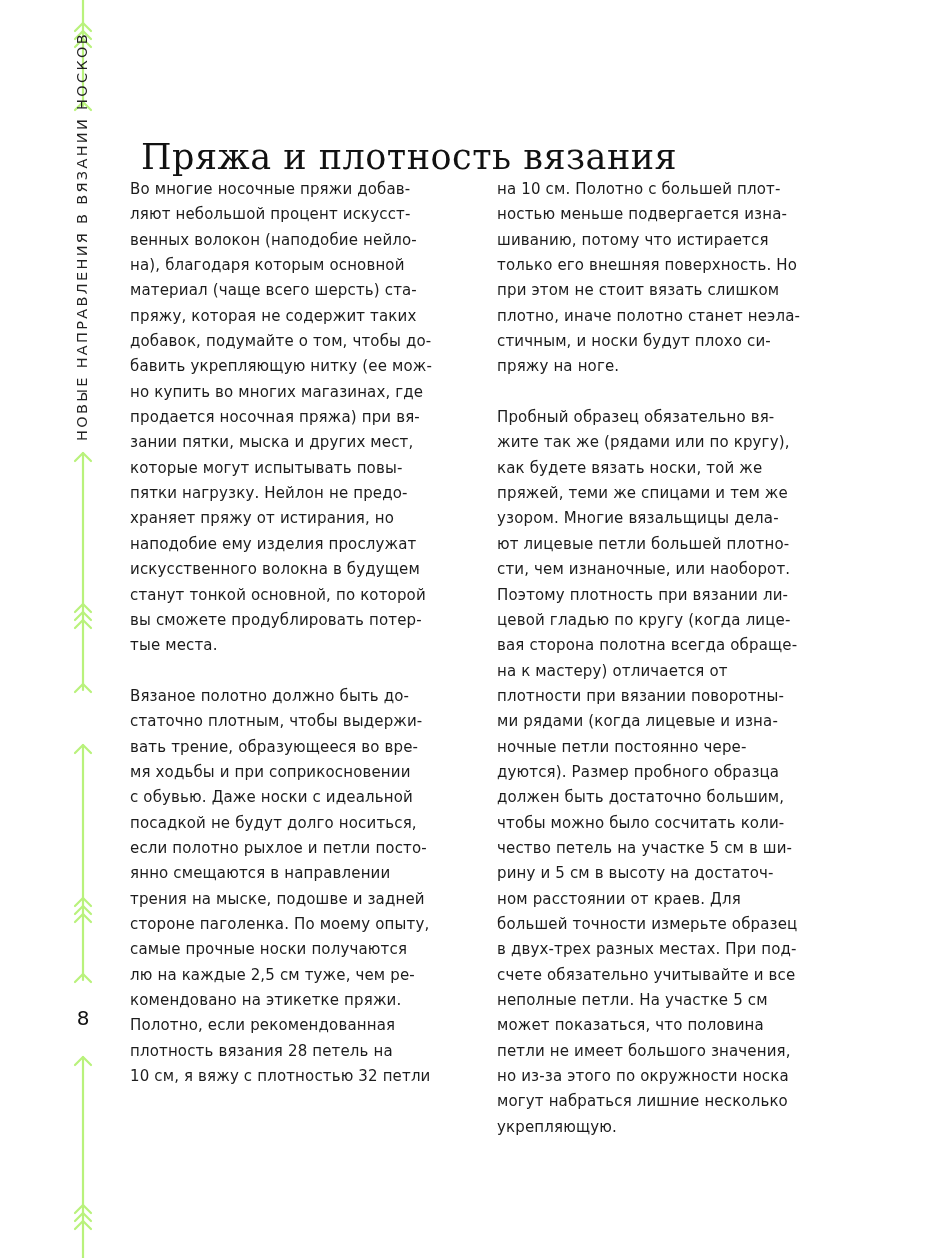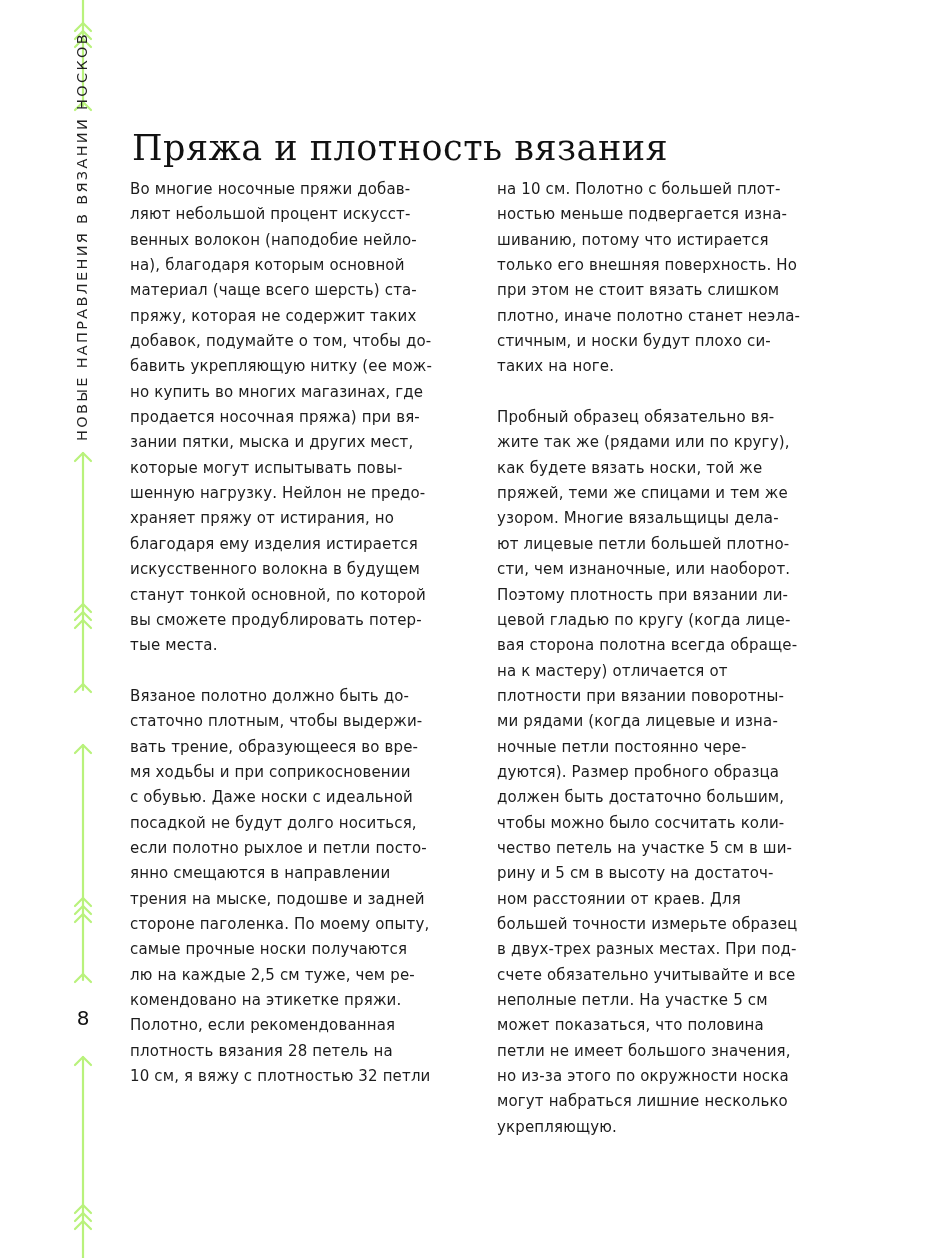--- a/index.html
+++ b/index.html
@@ -49,21 +49,21 @@
       text-align: center;
       font-family: "DejaVu Sans", sans-serif;
       font-size: 20px;
       font-weight: 500;
       color: #111;
     }
     .title {
       position: absolute;
       left: 128px;
       top: 124px;
-      margin: 4px;
+      margin: 13px;
       font-family: "DejaVu Serif", serif;
       font-weight: normal;
       font-size: 35px;
       letter-spacing: 0.5px;
       color: #111;
       white-space: nowrap;
     }
     .col {
       position: absolute;
       top: 177px;
@@ -130,23 +130,23 @@
       <span class="line">венных волокон (наподобие нейло-</span>
       <span class="line">на), благодаря которым основной</span>
       <span class="line">материал (чаще всего шерсть) ста-</span>
       <span class="line">пряжу, которая не содержит таких</span>
       <span class="line">добавок, подумайте о том, чтобы до-</span>
       <span class="line">бавить укрепляющую нитку (ее мож-</span>
       <span class="line">но купить во многих магазинах, где</span>
       <span class="line">продается носочная пряжа) при вя-</span>
       <span class="line">зании пятки, мыска и других мест,</span>
       <span class="line">которые могут испытывать повы-</span>
-      <span class="line">шенную нагрузку. Нейлон не предо-</span>
+      <span class="line">пятки нагрузку. Нейлон не предо-</span>
       <span class="line">храняет пряжу от истирания, но</span>
-      <span class="line">благодаря ему изделия истирается</span>
+      <span class="line">наподобие ему изделия прослужат</span>
       <span class="line">искусственного волокна в будущем</span>
       <span class="line">станут тонкой основной, по которой</span>
       <span class="line">вы сможете продублировать потер-</span>
       <span class="line">тые места.</span>
     </p>
   <p class="para">
       <span class="line">Вязаное полотно должно быть до-</span>
       <span class="line">статочно плотным, чтобы выдержи-</span>
       <span class="line">вать трение, образующееся во вре-</span>
       <span class="line">мя ходьбы и при соприкосновении</span>
@@ -167,21 +167,21 @@
 
 <div class="col col-right">
   <p class="para">
       <span class="line">на 10 см. Полотно с большей плот-</span>
       <span class="line">ностью меньше подвергается изна-</span>
       <span class="line">шиванию, потому что истирается</span>
       <span class="line">только его внешняя поверхность. Но</span>
       <span class="line">при этом не стоит вязать слишком</span>
       <span class="line">плотно, иначе полотно станет неэла-</span>
       <span class="line">стичным, и носки будут плохо си-</span>
-      <span class="line">таких на ноге.</span>
+      <span class="line">пряжу на ноге.</span>
     </p>
   <p class="para">
       <span class="line">Пробный образец обязательно вя-</span>
       <span class="line">жите так же (рядами или по кругу),</span>
       <span class="line">как будете вязать носки, той же</span>
       <span class="line">пряжей, теми же спицами и тем же</span>
       <span class="line">узором. Многие вязальщицы дела-</span>
       <span class="line">ют лицевые петли большей плотно-</span>
       <span class="line">сти, чем изнаночные, или наоборот.</span>
       <span class="line">Поэтому плотность при вязании ли-</span>

